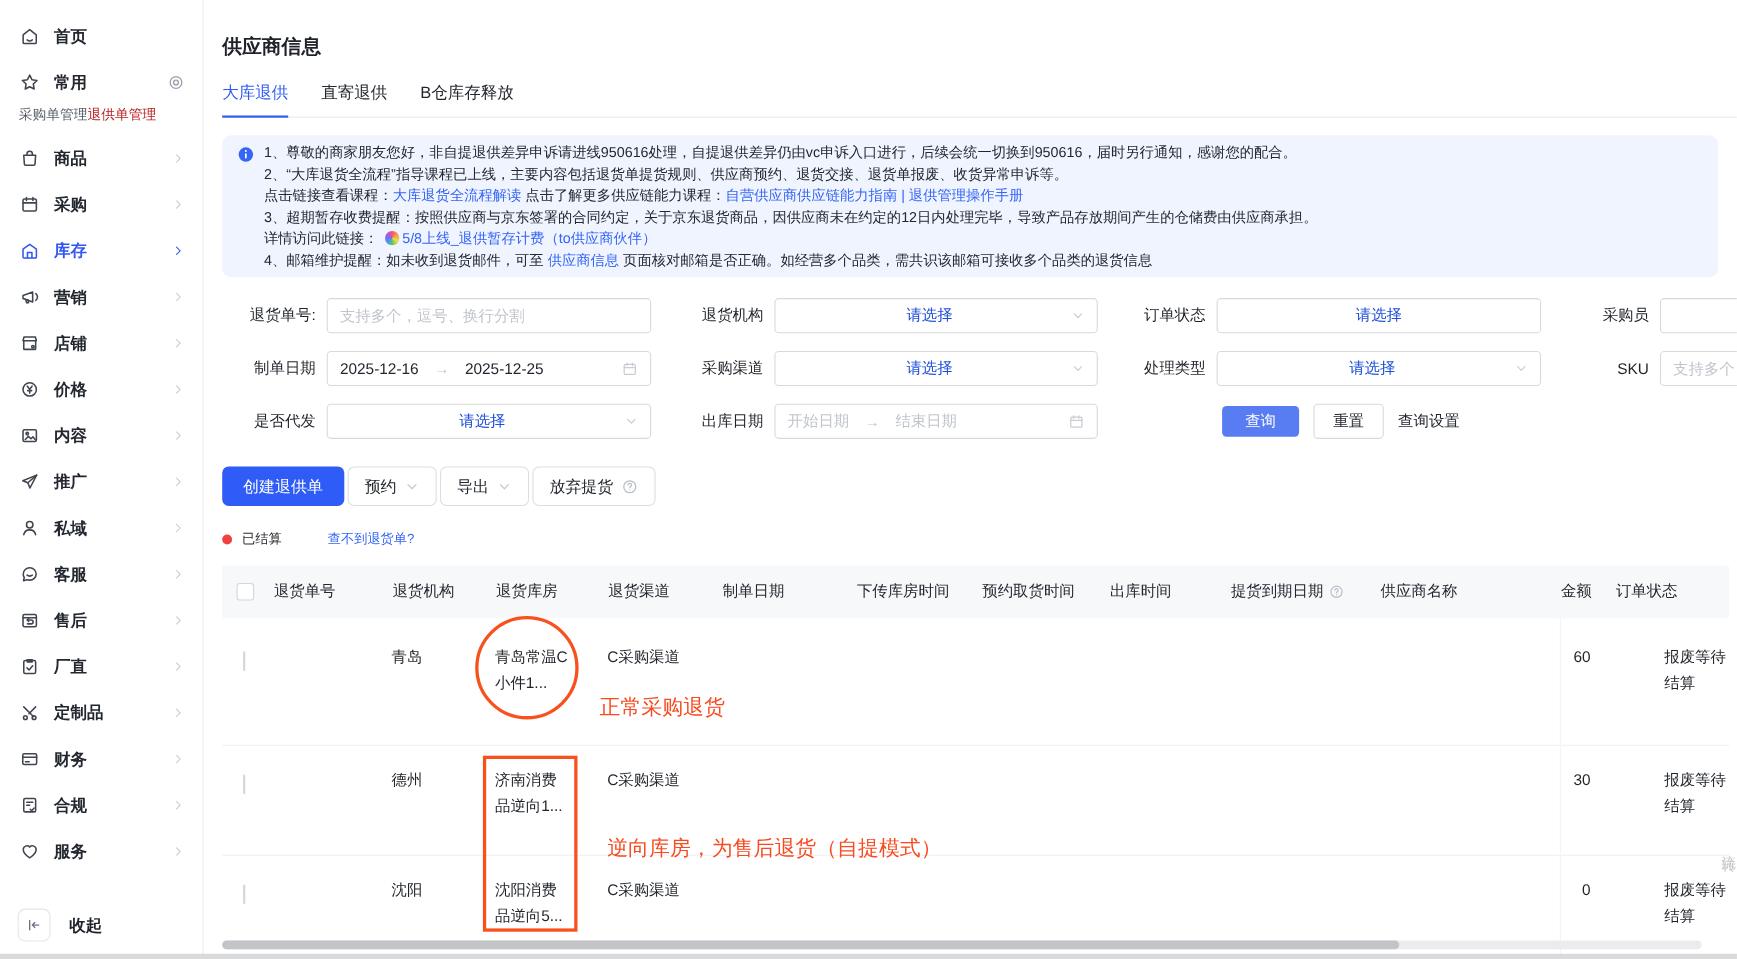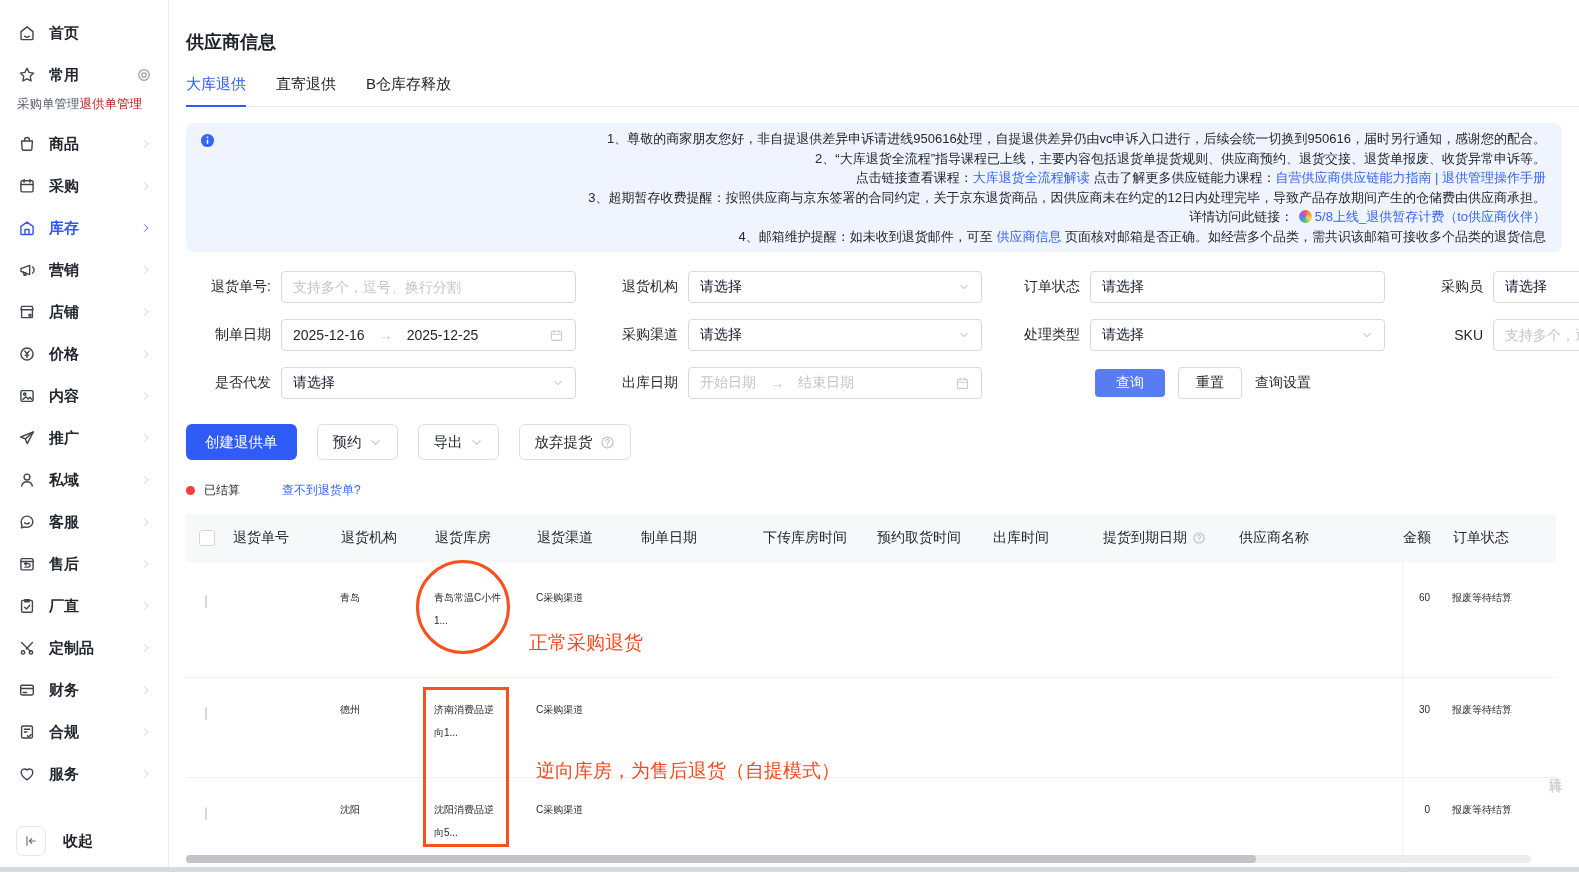--- a/index.html
+++ b/index.html
@@ -1,21 +1,21 @@
 <!DOCTYPE html>
 <html><head>
 <meta charset="utf-8">
 <style>
   * { margin:0; padding:0; box-sizing:border-box; }
   html,body { width:1579px; height:872px; overflow:hidden; background:#fff;
     font-family:"Liberation Sans","DejaVu Sans",sans-serif; color:#1f2329; }
   .app { display:flex; width:100%; height:100%; position:relative; }
 
   
-  .sidebar { width:169px; flex-shrink:0; border-right:1px solid #ebedf0; padding-top:12px; position:relative; }
+  .sidebar { width:185px; flex-shrink:0; border-right:1px solid #ebedf0; padding-top:12px; position:relative; }
   .sb-item { display:flex; align-items:center; height:42px; padding:0 16px 0 18px;
     font-size:15px; font-weight:600; color:#23272f; cursor:pointer; }
   .sb-icon { width:18px; height:18px; margin-right:13px; color:#3f members4550; color:#40454f; display:flex; flex-shrink:0; }
   .sb-icon svg, .sb-arrow svg, .sb-trailing svg { width:100%; height:100%; }
   .sb-item.active { color:#3156f5; }
   .sb-item.active .sb-icon { color:#3156f5; }
   .sb-arrow { margin-left:auto; width:12px; height:12px; color:#c5c9d1; display:flex; }
   .sb-item.active .sb-arrow { color:#3156f5; }
   .sb-trailing { margin-left:auto; width:16px; height:16px; color:#9ba1ab; display:flex; cursor:pointer; }
   .quick-links { display:flex; padding:0 0 10px 17px; font-size:12.5px; }
@@ -30,84 +30,84 @@
   
   .main { flex:1; position:relative; padding-left:17px; overflow:hidden; }
   .page-title { font-size:18px; font-weight:700; margin-top:30px; }
   .tabs { display:flex; gap:30px; margin-top:21px; border-bottom:1px solid #e9eaec; }
   .tab { font-size:15px; padding-bottom:12px; cursor:pointer; position:relative; color:#23272f; }
   .tab.active { color:#2e5cf6; }
   .tab.active::after { content:""; position:absolute; left:0; right:0; bottom:-1px; height:2px; background:#2e5cf6; }
 
   
   .notice { margin:16px 17px 0 0; background:#f0f4ff; border-radius:8px; padding:6px 16px 6px 38px;
-    font-size:13px; line-height:19.5px; color:#23272f; position:relative;text-align:right; }
+    font-size:13px; line-height:19.5px; color:#23272f; position:relative; }
   .notice-icon { position:absolute; left:14px; top:10px; width:15px; height:15px; display:flex; }
   .notice-icon svg { width:100%; height:100%; }
   .n-link { color:#3465f5; cursor:pointer; }
   .palette { display:inline-block; width:13px; height:13px; border-radius:50%; margin:0 3px -2px 2px;
     background:conic-gradient(#f5576c,#f0a14e,#e7e04c,#58c66f,#4e8df5,#9b59f5,#f5576c); }
 
   
   .filters { margin-top:19px; font-size:14px; }
   .f-row { display:flex; align-items:center; height:32px; margin-bottom:16px; }
   .f-label { text-align:right; padding-right:10px; flex-shrink:0; white-space:nowrap; }
   .w95{width:95px} .w112{width:112px} .w108{width:108px}
   .f-field { height:32px; border:1px solid #d9d9d9; border-radius:4px; background:#fff;
     display:flex; align-items:center; padding:0 11px; flex-shrink:0; }
   .fw295{width:295px} .fw294{width:294px}
   .grow { flex:1 0 250px; }
   .f-input { border:none; outline:none; width:100%; font-size:14px; color:#23272f; background:transparent; }
   .f-input::placeholder { color:#c0c4cc; }
-  .ph { color:#0f172a; flex:1; white-space:nowrap; overflow:hidden; }
+  .ph { color:#1d4ed8; flex:1; white-space:nowrap; overflow:hidden;text-align:center; }
   .chev { width:12px; height:12px; color:#c9ccd4; display:flex; flex-shrink:0; }
   .chev svg { width:100%; height:100%; }
   .d-val { color:#23272f; }
   .d-ph { color:#c0c4cc; }
   .d-arrow { color:#c0c4cc; margin:0 14px; }
   .cal-icon { margin-left:auto; width:15px; height:15px; color:#c9ccd4; display:flex; }
   .cal-icon svg { width:100%; height:100%; }
   .f-buttons { display:flex; align-items:center; margin-left:113px; gap:13px; }
   .btn-search { background:#587cf2; color:#fff; border:none; border-radius:4px; height:28px; padding:0 21px;
     font-size:14px; cursor:pointer; }
   .btn-reset { background:#fff; color:#23272f; border:1px solid #d9d9d9; border-radius:4px; height:32px;
     padding:0 17px; font-size:14px; cursor:pointer; }
   .qset { cursor:pointer; color:#23272f; }
 
   
-  .toolbar { display:flex; align-items:center; gap:20px; margin-top:25px; }
+  .toolbar { display:flex; align-items:center; gap:3px; margin-top:25px; }
   .btn-create { background:#2f5cf6; color:#fff; border:none; border-radius:6px; height:36px; padding:0 19px;
     font-size:14.5px; cursor:pointer; }
   .btn-tool { background:#fff; border:1px solid #dcdee2; border-radius:6px; height:36px; padding:0 15px;
     font-size:14.5px; color:#23272f; display:flex; align-items:center; gap:7px; cursor:pointer; }
   .btn-tool .chev { width:13px; height:13px; }
   .q-ico { width:15px; height:15px; color:#b9bec7; display:flex; }
   .q-ico svg { width:100%; height:100%; }
 
   
   .legend { display:flex; align-items:center; margin-top:22px; font-size:12px; }
   .dot { width:9px; height:9px; border-radius:50%; background:#f23f3f; margin-right:9px; }
   .legend-link { color:#3465f5; margin-left:42px; cursor:pointer; }
 
   
   .table-wrap { margin-top:15px; width:1370px; position:relative; }
   .t-header { display:flex; align-items:center; background:#f7f8fa; height:48px; border-radius:2px; }
   .th { font-size:14px; color:#23272f; padding:0 6px; flex-shrink:0; display:flex; align-items:center; gap:5px;
     white-space:nowrap; overflow:hidden; }
   .t-row { display:flex; border-bottom:1px solid #f0f1f3; }
-  .td { padding:0 6px; flex-shrink:0; font-size:10px; line-height:23px; overflow:hidden; }
+  .td { padding:0 6px; flex-shrink:0; font-size:14px; line-height:23px; overflow:hidden; }
   .cbx { width:16px; height:16px; border:1px solid #d4d6da; border-radius:3px; background:#fff; margin-left:13px;
     flex-shrink:0; cursor:pointer; }
   .m-line { height:20px; border-radius:2px; margin-bottom:5px;
     background-image:repeating-conic-gradient(#e4e6e9 0% 25%, #f2f3f5 0% 50%),
       linear-gradient(90deg, rgba(255,255,255,.45), rgba(255,255,255,0) 60%);
     background-size:13px 13px, 100% 100%; background-blend-mode:normal; }
   .amt { text-align:right; padding-right:16px !important; border-left:1px solid #f2f3f5; }
   .wh-text { display:inline-block; width:68px; }
-  .status-text { display:inline-block; width:66px; }
+  .status-text { display:inline-block; width:66px;margin-left:45px; }
   .help { width:14px; height:14px; color:#b9bec7; display:flex; flex-shrink:0; cursor:pointer; }
   .help svg { width:100%; height:100%; }
 
   
   .ann-circle { position:absolute; left:230px; top:46px; width:94px; height:94px; border:3px solid #f8511d;
     border-radius:50%; pointer-events:none; }
   .ann-rect { position:absolute; left:237px; top:173px; width:86px; height:160px; border:3px solid #f8511d;
     pointer-events:none; }
   .ann-text { position:absolute; color:#f84a1f; font-size:19px; font-weight:500; white-space:nowrap; }
   .ann-1 { left:343px; top:116px; }

